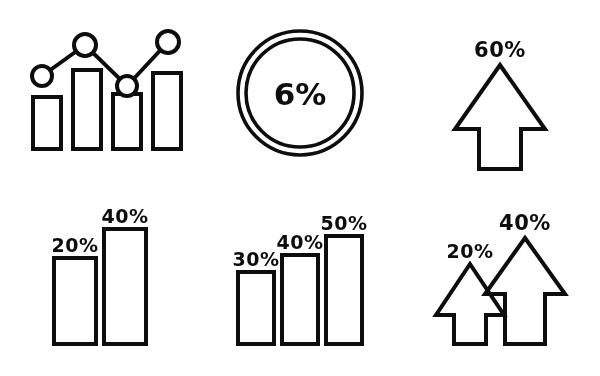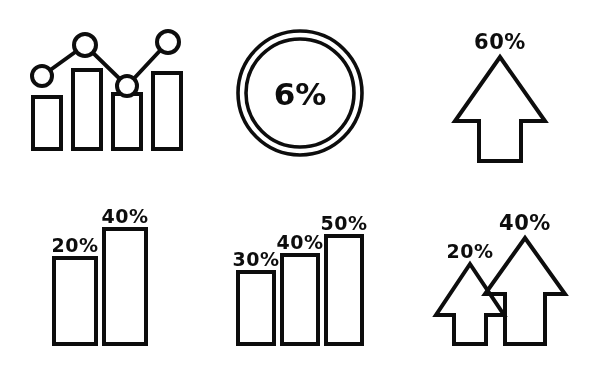--- a/index.html
+++ b/index.html
@@ -95,21 +95,21 @@
   </div>
 
   <div class="icon-cell" style="left:200px; top:0px;">
     <svg viewBox="0 0 200 188" xmlns="http://www.w3.org/2000/svg">
       <circle class="stroke-thin" cx="100" cy="93" r="62"></circle>
       <circle class="stroke-thin" cx="100" cy="93" r="54"></circle>
       <text class="value-label-big" x="100" y="105">6%</text>
     </svg>
   </div>
 
-  <div class="icon-cell" style="left:400px; top:4px;text-decoration:underline;">
+  <div class="icon-cell" style="left:400px; top:12px;text-decoration:underline;">
     <svg viewBox="0 0 200 188" xmlns="http://www.w3.org/2000/svg">
       <text class="value-label-med" x="100" y="45">60%</text>
       <polygon class="stroke-shape" points="100,53 145,117 121,117 121,157 79,157 79,117 55,117"></polygon>
     </svg>
   </div>
 
   <div class="icon-cell" style="left:0px; top:188px;">
     <svg viewBox="0 0 200 188" xmlns="http://www.w3.org/2000/svg">
       <text class="value-label" x="75" y="64">20%</text>
       <text class="value-label" x="125" y="35">40%</text>

